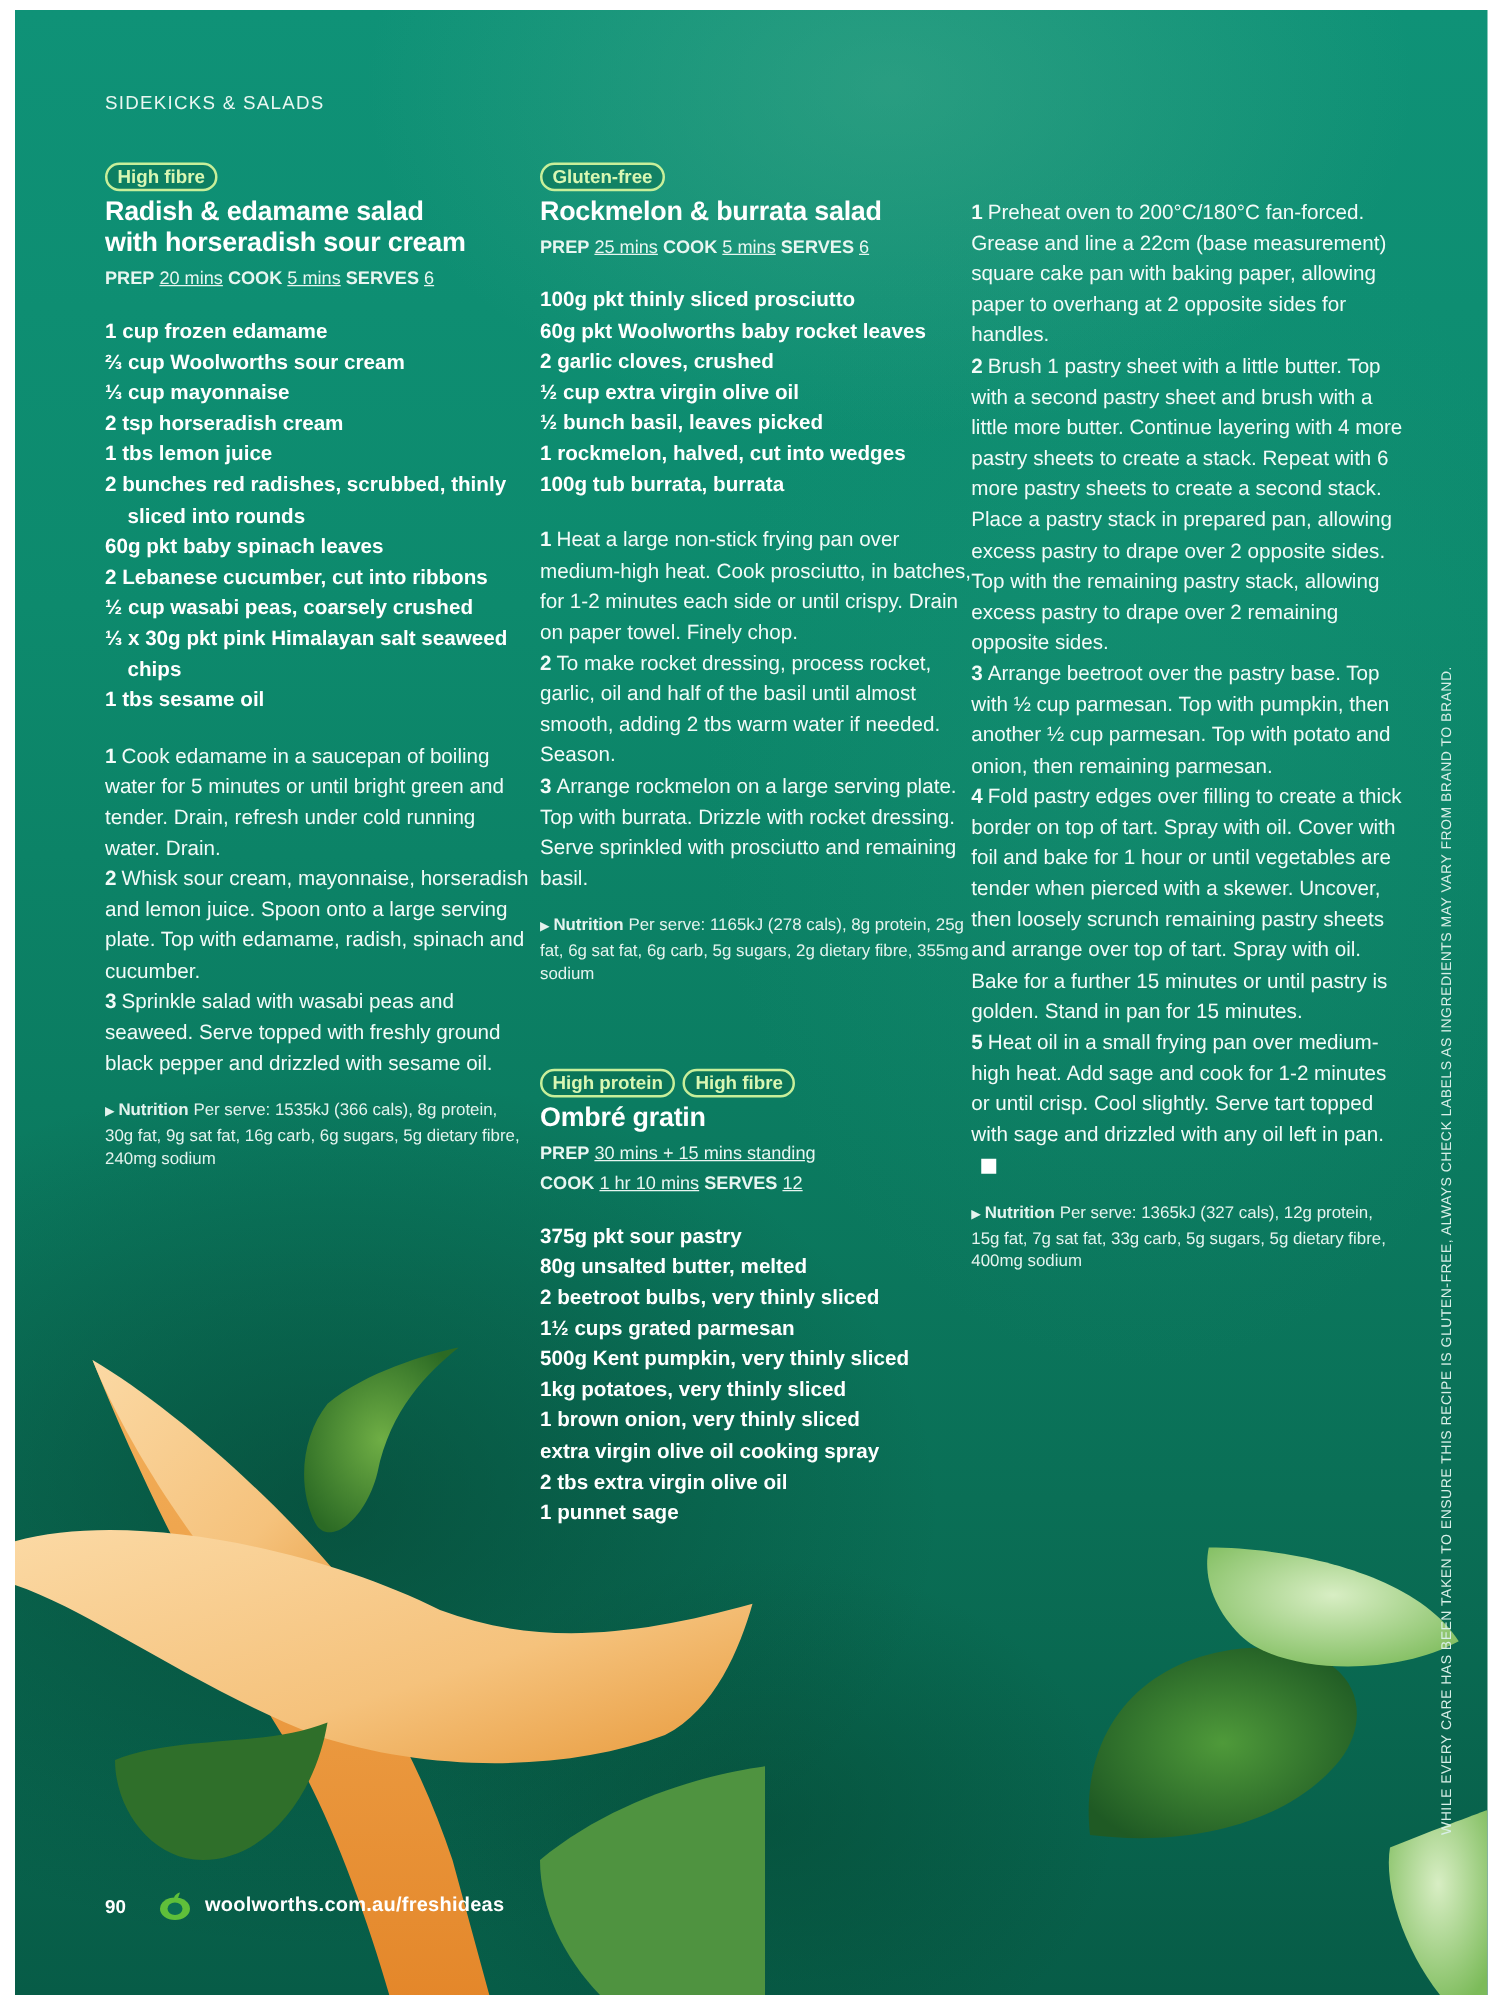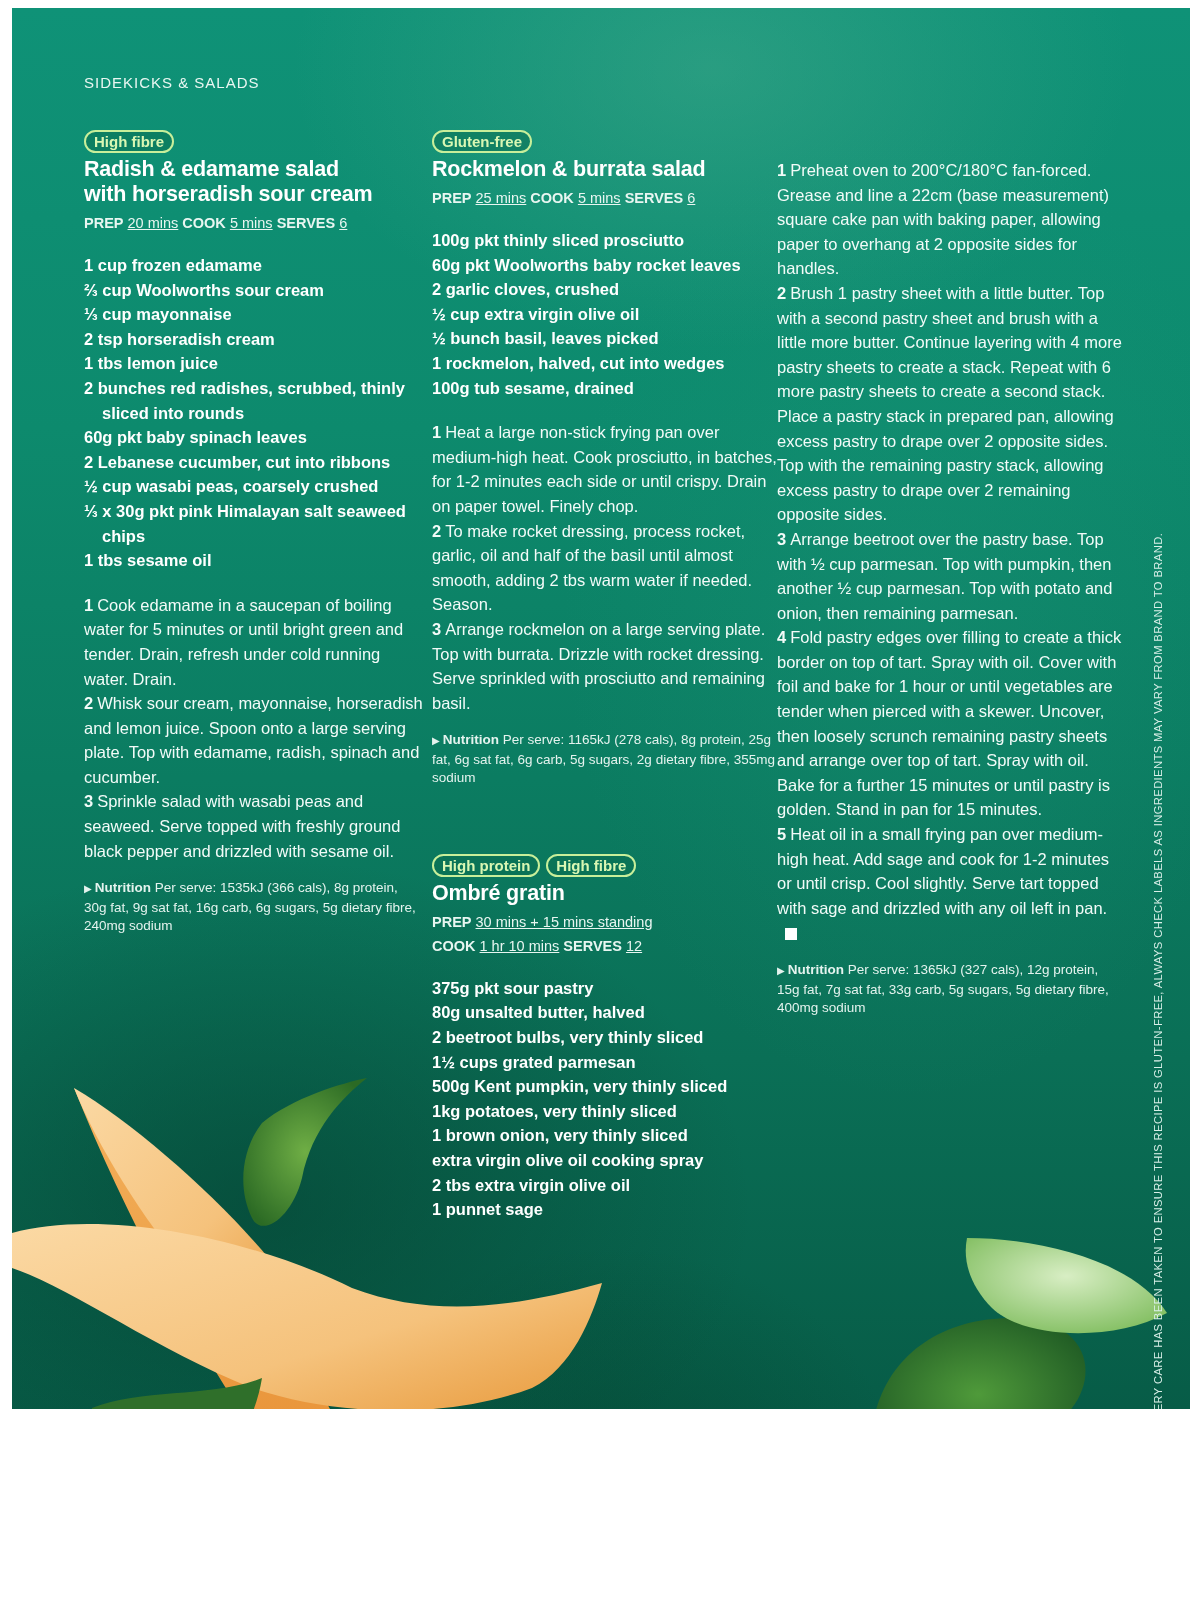--- a/index.html
+++ b/index.html
@@ -1,21 +1,21 @@
 <!DOCTYPE html>
 <html><head>
 <meta charset="utf-8">
 <style>
   html, body { margin: 0; padding: 0; }
   body {
     width: 1200px; height: 1600px; background: #ffffff; position: relative; overflow: hidden;
     font-family: "Liberation Sans", "DejaVu Sans", sans-serif; color: #ffffff;
   }
   .page {
-    position: absolute; left: 12px; top: 8px; width: 1178px; height: 1401px; overflow: hidden;
+    position: absolute; left: 12px; top: 8px; width: 1178px; height: 1588px; overflow: hidden;
     background:
       radial-gradient(ellipse 600px 400px at 700px 60px, rgba(90,180,150,0.35), transparent 70%),
       radial-gradient(ellipse 500px 700px at 900px 600px, rgba(30,150,120,0.30), transparent 70%),
       radial-gradient(ellipse 700px 500px at 250px 1200px, rgba(5,60,45,0.55), transparent 70%),
       radial-gradient(ellipse 400px 300px at 600px 1450px, rgba(5,70,50,0.5), transparent 70%),
       linear-gradient(180deg, #0f9277 0%, #0d8a6d 30%, #0b7c61 55%, #0a6f56 75%, #075c47 100%);
   }
   .section-label {
     position: absolute; left: 72px; top: 66px; font-size: 15px; letter-spacing: 1px;
     font-weight: 400; color: #eaf7f2;
@@ -154,21 +154,21 @@
       <b>COOK</b> <span class="v">5 mins</span>
       <b>SERVES</b> <span class="v">6</span>
     </div>
     <div class="ingredients">
       <div class="ing">100g pkt thinly sliced prosciutto</div>
       <div class="ing">60g pkt Woolworths baby rocket leaves</div>
       <div class="ing">2 garlic cloves, crushed</div>
       <div class="ing">½ cup extra virgin olive oil</div>
       <div class="ing">½ bunch basil, leaves picked</div>
       <div class="ing">1 rockmelon, halved, cut into wedges</div>
-      <div class="ing">100g tub sesame, drained</div>
+      <div class="ing">100g tub burrata, burrata</div>
     </div>
     <div class="method">
       <div class="step"><span class="num">1</span><span>Heat a large non-stick frying pan over medium-high heat. Cook prosciutto, in batches, for 1-2 minutes each side or until crispy. Drain on paper towel. Finely chop.</span></div>
       <div class="step"><span class="num">2</span><span>To make rocket dressing, process rocket, garlic, oil and half of the basil until almost smooth, adding 2 tbs warm water if needed. Season.</span></div>
       <div class="step"><span class="num">3</span><span>Arrange rockmelon on a large serving plate. Top with burrata. Drizzle with rocket dressing. Serve sprinkled with prosciutto and remaining basil.</span></div>
     </div>
     <div class="nutrition">
       <span class="tri">▶</span><b>Nutrition</b>
       <span>Per serve: 1165kJ (278 cals), 8g protein, 25g fat, 6g sat fat, 6g carb, 5g sugars, 2g dietary fibre, 355mg sodium</span>
     </div>
@@ -179,21 +179,21 @@
         <span class="badge">High fibre</span>
       </div>
       <h2 class="title">Ombré gratin</h2>
       <div class="meta">
         <b>PREP</b> <span class="v">30 mins + 15 mins standing</span><br>
         <b>COOK</b> <span class="v">1 hr 10 mins</span>
         <b>SERVES</b> <span class="v">12</span>
       </div>
       <div class="ingredients">
         <div class="ing">375g pkt sour pastry</div>
-        <div class="ing">80g unsalted butter, halved</div>
+        <div class="ing">80g unsalted butter, melted</div>
         <div class="ing">2 beetroot bulbs, very thinly sliced</div>
         <div class="ing">1½ cups grated parmesan</div>
         <div class="ing">500g Kent pumpkin, very thinly sliced</div>
         <div class="ing">1kg potatoes, very thinly sliced</div>
         <div class="ing">1 brown onion, very thinly sliced</div>
         <div class="ing">extra virgin olive oil cooking spray</div>
         <div class="ing">2 tbs extra virgin olive oil</div>
         <div class="ing">1 punnet sage</div>
       </div>
     </div>

